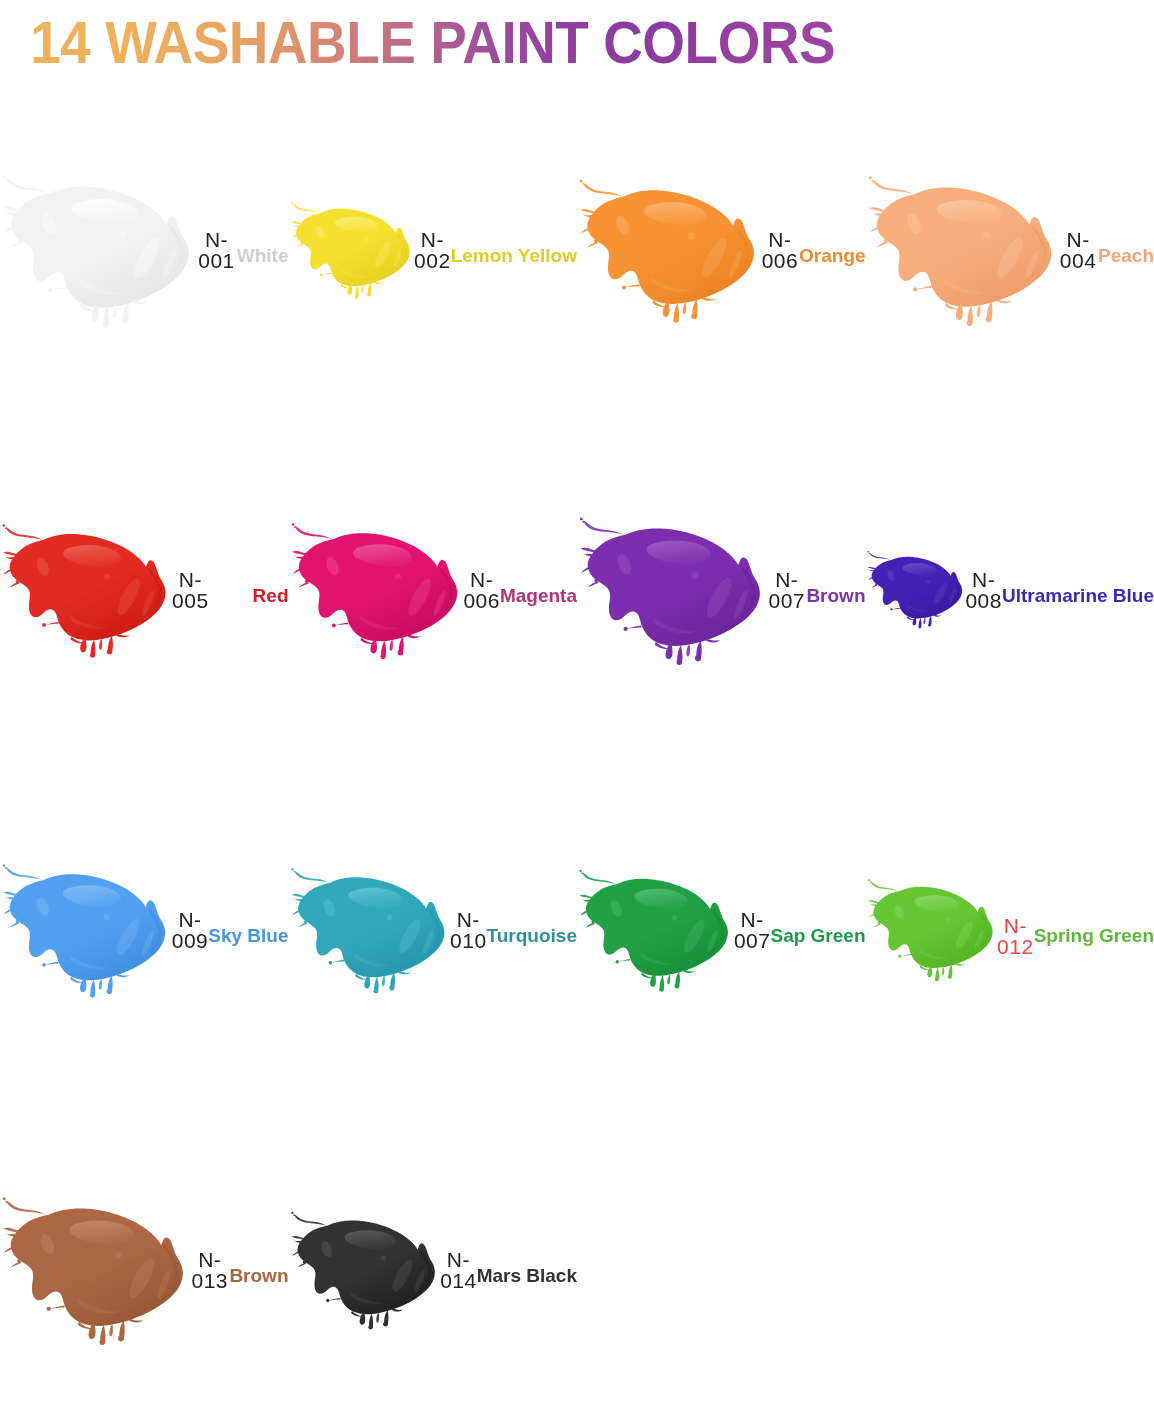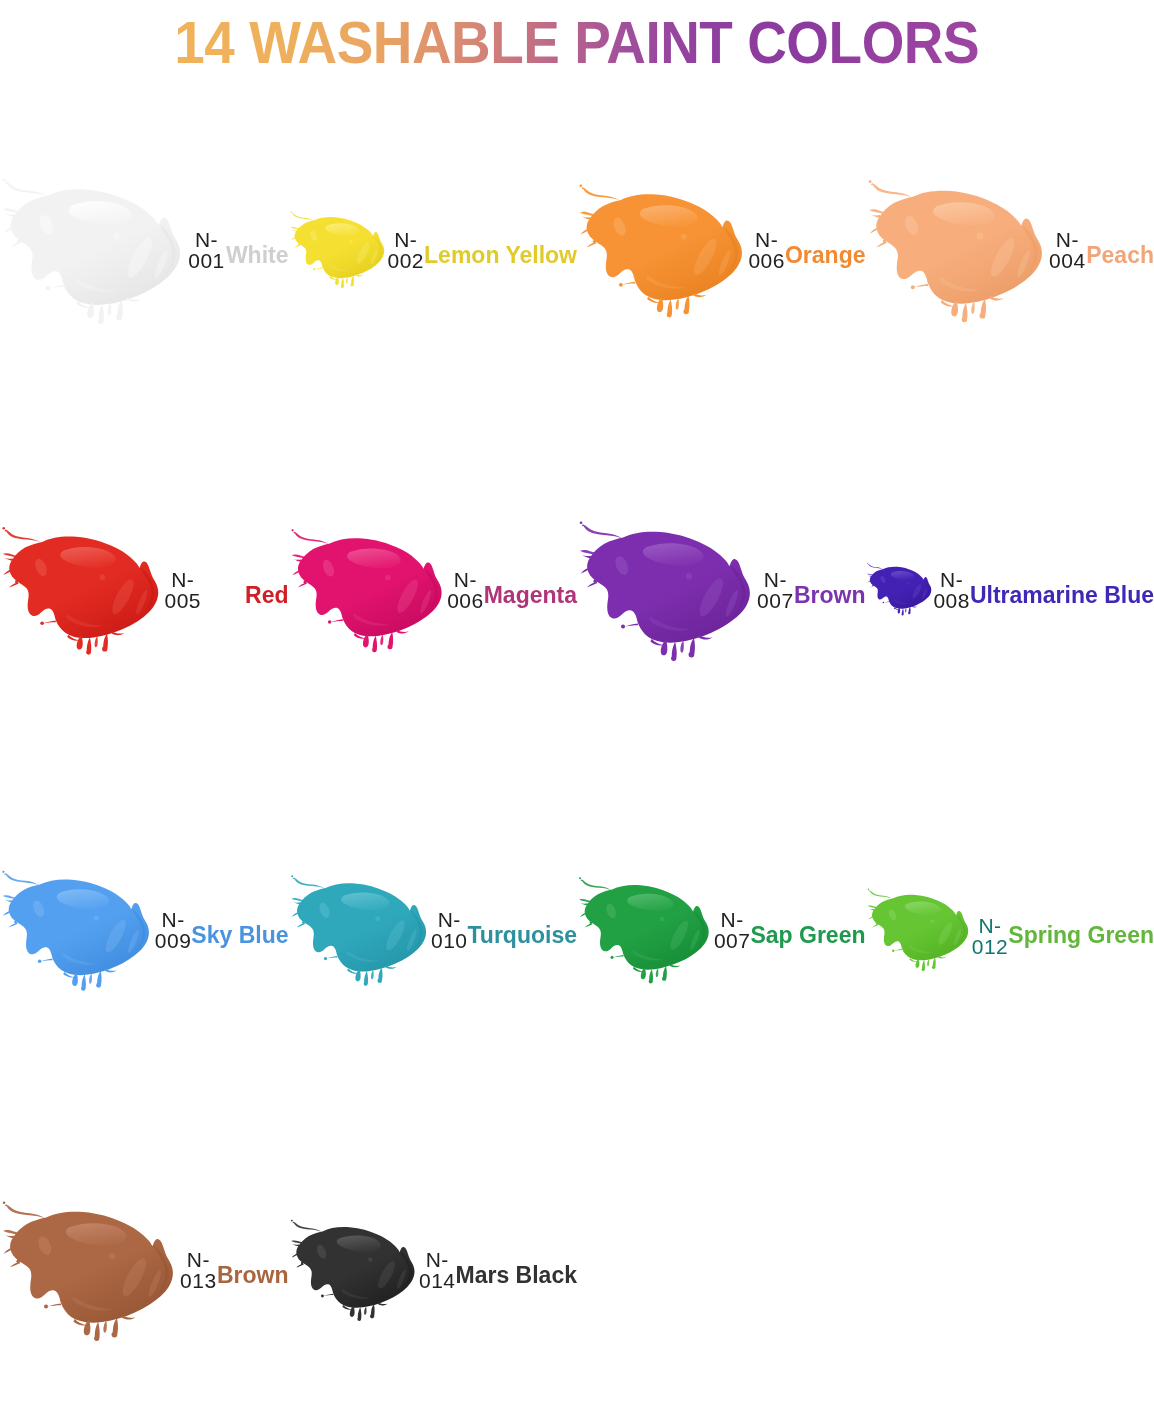--- a/index.html
+++ b/index.html
@@ -12,21 +12,21 @@
     overflow: hidden;
   }
   #page { position: relative; width: 1154px; height: 1414px; background:#fff; }
 
   
   .title-wrap {
     width: 1154px;
     height: 78px;
     display: flex;
     align-items: center;
-    justify-content: center;
+    justify-content: flex-start;
     padding-top: 8px;
   }
   .title {
     font-size: 59px;
     font-weight: 700;
     letter-spacing: -0.5px;
     line-height: 1;
     white-space: nowrap;
     font-family: "Liberation Sans", "DejaVu Sans", sans-serif;
     background-image: linear-gradient(100deg,
@@ -65,21 +65,21 @@
   .code {
     font-size: 21px;
     font-weight: 400;
     color: #222222;
     letter-spacing: 0.5px;
     line-height: 1;
     margin-top: 4px;
     text-align: center;
   }
   .name {
-    font-size: 23px;
+    font-size: 19px;
     font-weight: 700;
     line-height: 1;
     margin-top: 14px;
     text-align: center;
     white-space: nowrap;
   }
 </style>
 </head>
 <body style="background: rgb(255, 255, 255);">
 
@@ -1220,21 +1220,21 @@
            C136 75 122 71 113 65 C106 61 104 55 108 51 Z" fill="url(#h11)"></path>
 
   <ellipse cx="72" cy="78" rx="9" ry="16" fill="#8DD868" opacity="0.42" transform="rotate(-22 72 78)"></ellipse>
   <ellipse cx="216" cy="129" rx="11" ry="34" fill="#8DD868" opacity="0.30" transform="rotate(28 216 129)"></ellipse>
   <ellipse cx="180" cy="95" rx="5" ry="5" fill="#8DD868" opacity="0.35"></ellipse>
   <ellipse cx="249" cy="139" rx="5" ry="23" fill="#8DD868" opacity="0.28" transform="rotate(22 249 139)"></ellipse>
 
   <path d="M118 160 C134 172 158 180 182 180 C166 186 142 182 124 172 C118 168 115 164 118 160 Z" fill="#8DD868" opacity="0.22"></path>
 </svg>
         </div>
-        <div class="code" style="color: #0f766e; margin-top: 16px;">N-012</div>
+        <div class="code" style="color: #ef4444; margin-top: 16px;">N-012</div>
         <div class="name" style="color: rgb(98, 183, 59);">Spring Green</div>
       </div>
       <div class="swatch">
         <div class="blob-box">
 <svg viewBox="0 0 289 228" xmlns="http://www.w3.org/2000/svg" preserveAspectRatio="xMidYMid meet">
   <defs>
     <linearGradient id="g12" x1="0.15" y1="0" x2="0.85" y2="1">
       <stop offset="0" stop-color="#AC6744"></stop>
       <stop offset="0.52" stop-color="#AC6744"></stop>
       <stop offset="1" stop-color="#955533"></stop>

